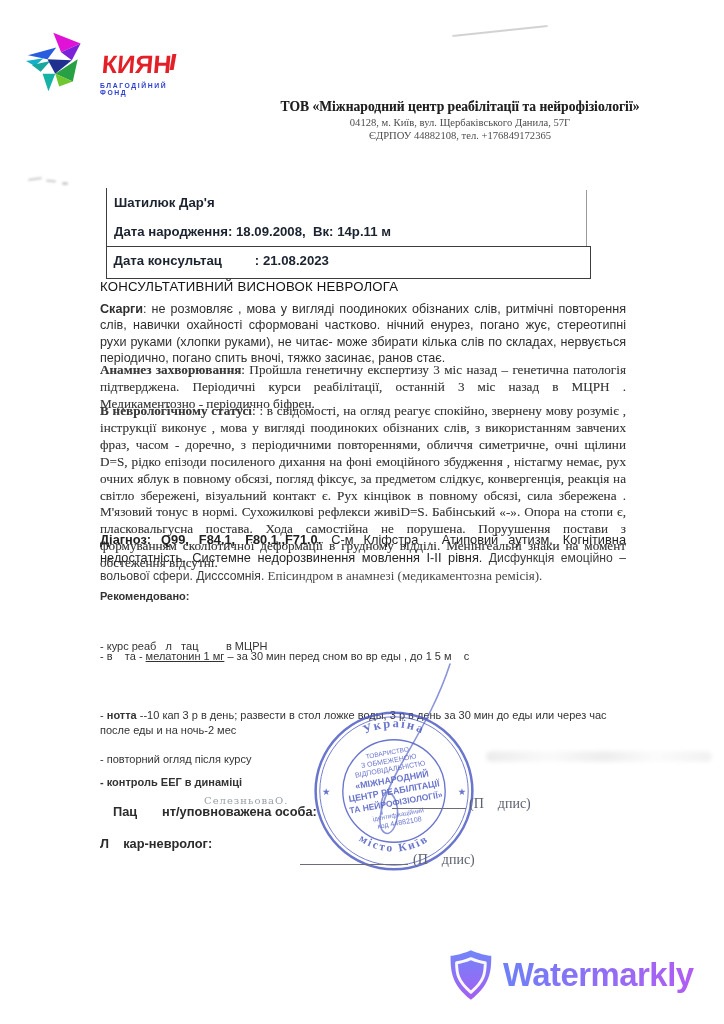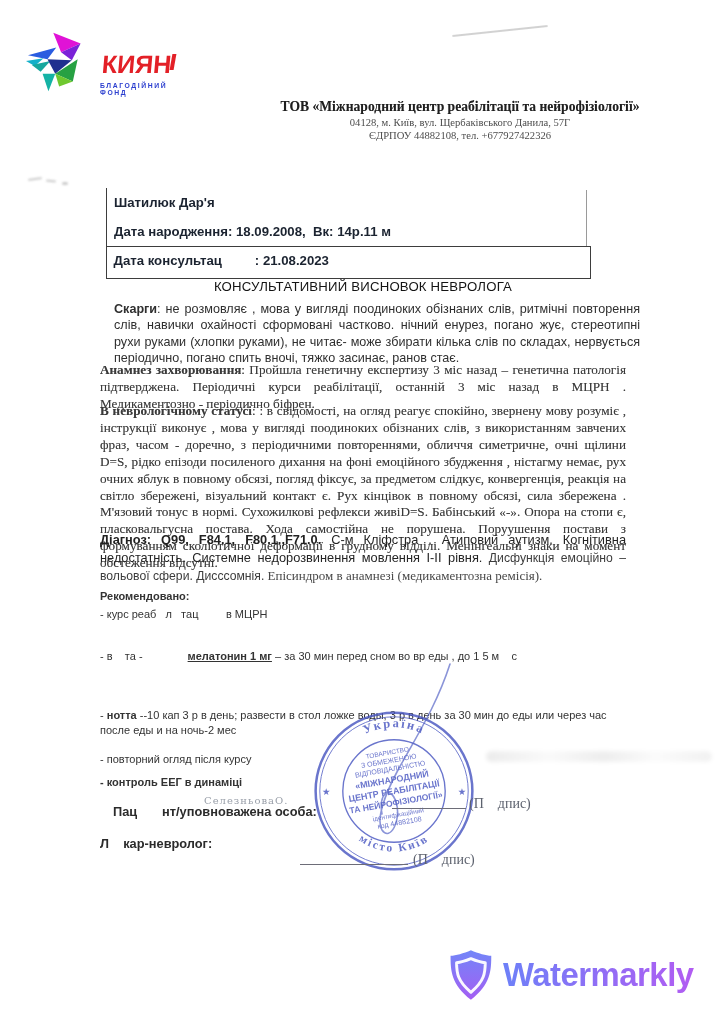--- a/index.html
+++ b/index.html
@@ -21,31 +21,31 @@
   .org-addr{font-family:"Liberation Serif",serif;font-size:10.6px;color:#4c4c4c;margin-top:2px;}
 
   
   .pbox{left:106px;top:188px;width:480px;height:90px;border-left:1.5px solid #3d3d3d;}
   .pbox-right{position:absolute;right:0;top:2px;height:56px;border-right:1px solid #9a9a9a;}
   .pbox-row3{position:absolute;left:-1.5px;width:483px;top:58px;height:31px;
              border:1.3px solid #3d3d3d;border-left:1.5px solid #3d3d3d;}
   .prow{position:absolute;left:7px;font-size:13.2px;color:#1b2330;font-weight:600;}
 
   
-  .title{left:100px;top:279px;width:526px;text-align:center;font-size:13.2px;color:#141414;letter-spacing:.2px;}
+  .title{left:100px;top:279px;width:526px;font-size:13.2px;color:#141414;letter-spacing:.2px;}
   .par{left:100px;width:526px;text-align:justify;}
-  .sans-par{font-size:12.6px;line-height:16.4px;color:#2f2f2f;margin-left:14px;}
+  .sans-par{font-size:12.6px;line-height:16.4px;color:#2f2f2f;}
   .serif-par{font-family:"Liberation Serif",serif;font-size:13.2px;line-height:16.9px;color:#3a3a3a;}
   .b{font-weight:700;}
   .diag-codes{font-weight:700;color:#222;}
   .diag-p1{color:#242424;}
   .diag-p2{font-size:12.2px;color:#3c3c3c;}
   .diag-p3{font-family:"Liberation Serif",serif;font-size:13px;color:#474747;}
   .rec{left:100px;width:526px;font-size:11px;color:#333;}
-  .drug{font-weight:700;text-decoration:underline;margin-left:42px;}
+  .drug{font-weight:400;text-decoration:underline;}
 
   
   .sig-label{font-size:12.8px;font-weight:700;color:#2b2b2b;}
   .sig-name{font-family:"DejaVu Serif",serif;font-size:10px;color:#9aa0aa;letter-spacing:1px;}
   .sig-hint{font-family:"Liberation Serif",serif;font-size:14px;color:#5d626e;}
   .sig-line{border-bottom:1px solid #6d6d78;height:0;}
 
   
   .stamp-svg{left:288px;top:698px;filter:blur(.35px);opacity:.8;}
   .scribble-svg{left:278px;top:652px;opacity:.7;}
@@ -84,21 +84,21 @@
 
   <div class="abs fold"></div>
   <div class="abs pencil" style="left:28px;top:178px;width:14px;height:2px;transform:rotate(-8deg);"></div>
   <div class="abs pencil" style="left:46px;top:180px;width:10px;height:2px;transform:rotate(6deg);"></div>
   <div class="abs pencil" style="left:62px;top:182px;width:6px;height:3px;"></div>
   <div class="abs streak"></div>
 
   <div class="abs org-block">
     <div class="org-name scan">ТОВ «Міжнародний центр реабілітації та нейрофізіології»</div>
     <div class="org-addr">04128, м. Київ, вул. Щербаківського Данила, 57Г</div>
-    <div class="org-addr">ЄДРПОУ 44882108, тел. +677927422326</div>
+    <div class="org-addr">ЄДРПОУ 44882108, тел. +176849172365</div>
   </div>
 
   <div class="abs pbox">
     <div class="pbox-right"></div>
     <div class="prow pre" style="top:7px;">Шатилюк Дар'я</div>
     <div class="prow pre" style="top:36px;">Дата народження: 18.09.2008,  Вк: 14р.11 м</div>
     <div class="pbox-row3">
       <div class="prow pre" style="top:6px;">Дата консультац         : 21.08.2023</div>
     </div>
   </div>
@@ -116,21 +116,21 @@
   <div class="abs par serif-par scan" style="top:403px;">
     <span class="b">В неврологічному статусі</span><span>: : в свідомості, на огляд реагує спокійно, звернену мову розуміє , інструкції виконує , мова у вигляді поодиноких обізнаних слів, з використанням завчених фраз, часом - доречно, з періодичними повтореннями, обличчя симетричне, очні щілини D=S, рідко епізоди посиленого дихання на фоні емоційного збудження , ністагму немає, рух очних яблук в повному обсязі, погляд фіксує, за предметом слідкує, конвергенція, реакція на світло збережені, візуальний контакт є. Рух кінцівок в повному обсязі, сила збережена . М'язовий тонус в нормі. Сухожилкові рефлекси живіD=S. Бабінський «-». Опора на стопи є, пласковальгусна постава. Хода самостійна не порушена. Поруушення постави з формуванням сколіотичної деформації в грудному відділі. Менінгеальні знаки на момент обстеження відсутні.</span>
   </div>
 
   <div class="abs par" style="top:531px;font-size:12.8px;line-height:17.5px;">
     <span class="b" style="color:#222;">Діагноз:</span><span class="diag-codes"> Q99, F84.1,  F80.1.,F71.0.</span><span class="diag-p1"> С-м  Кліфстра . Атиповий аутизм. Когнітивна недостатність. Системне недорозвинення мовлення I-II рівня.</span><span class="diag-p2"> Дисфункція емоційно – вольової сфери. Дисссомнія.</span><span class="diag-p3"> Епісиндром в анамнезі (медикаментозна ремісія).</span>
   </div>
 
   <div class="abs rec b" style="top:590px;">Рекомендовано:</div>
 
-  <div class="abs rec pre" style="top:608px;">- курс реаб   л   тац         в МЦРН</div>
+  <div class="abs rec pre" style="top:640px;">- курс реаб   л   тац         в МЦРН</div>
 
   <div class="abs rec pre" style="top:650px;"><span>- в    та - </span><span class="drug">мелатонин 1 мг</span><span> – за 30 мин перед сном во вр еды , до 1 5 м    с</span></div>
 
 
   <div class="abs rec pre" style="top:708px;line-height:15px;"><span>- </span><span class="b">нотта</span><span> --10 кап 3 р в день; развести в стол ложке воды, 3 р в день за 30 мин до еды или через час после еды и на ночь-2 мес</span></div>
 
   <div class="abs rec pre" style="top:753px;">- повторний огляд після курсу</div>
 
   <div class="abs rec pre b" style="top:776px;">- контроль ЕЕГ в динаміці</div>
 

